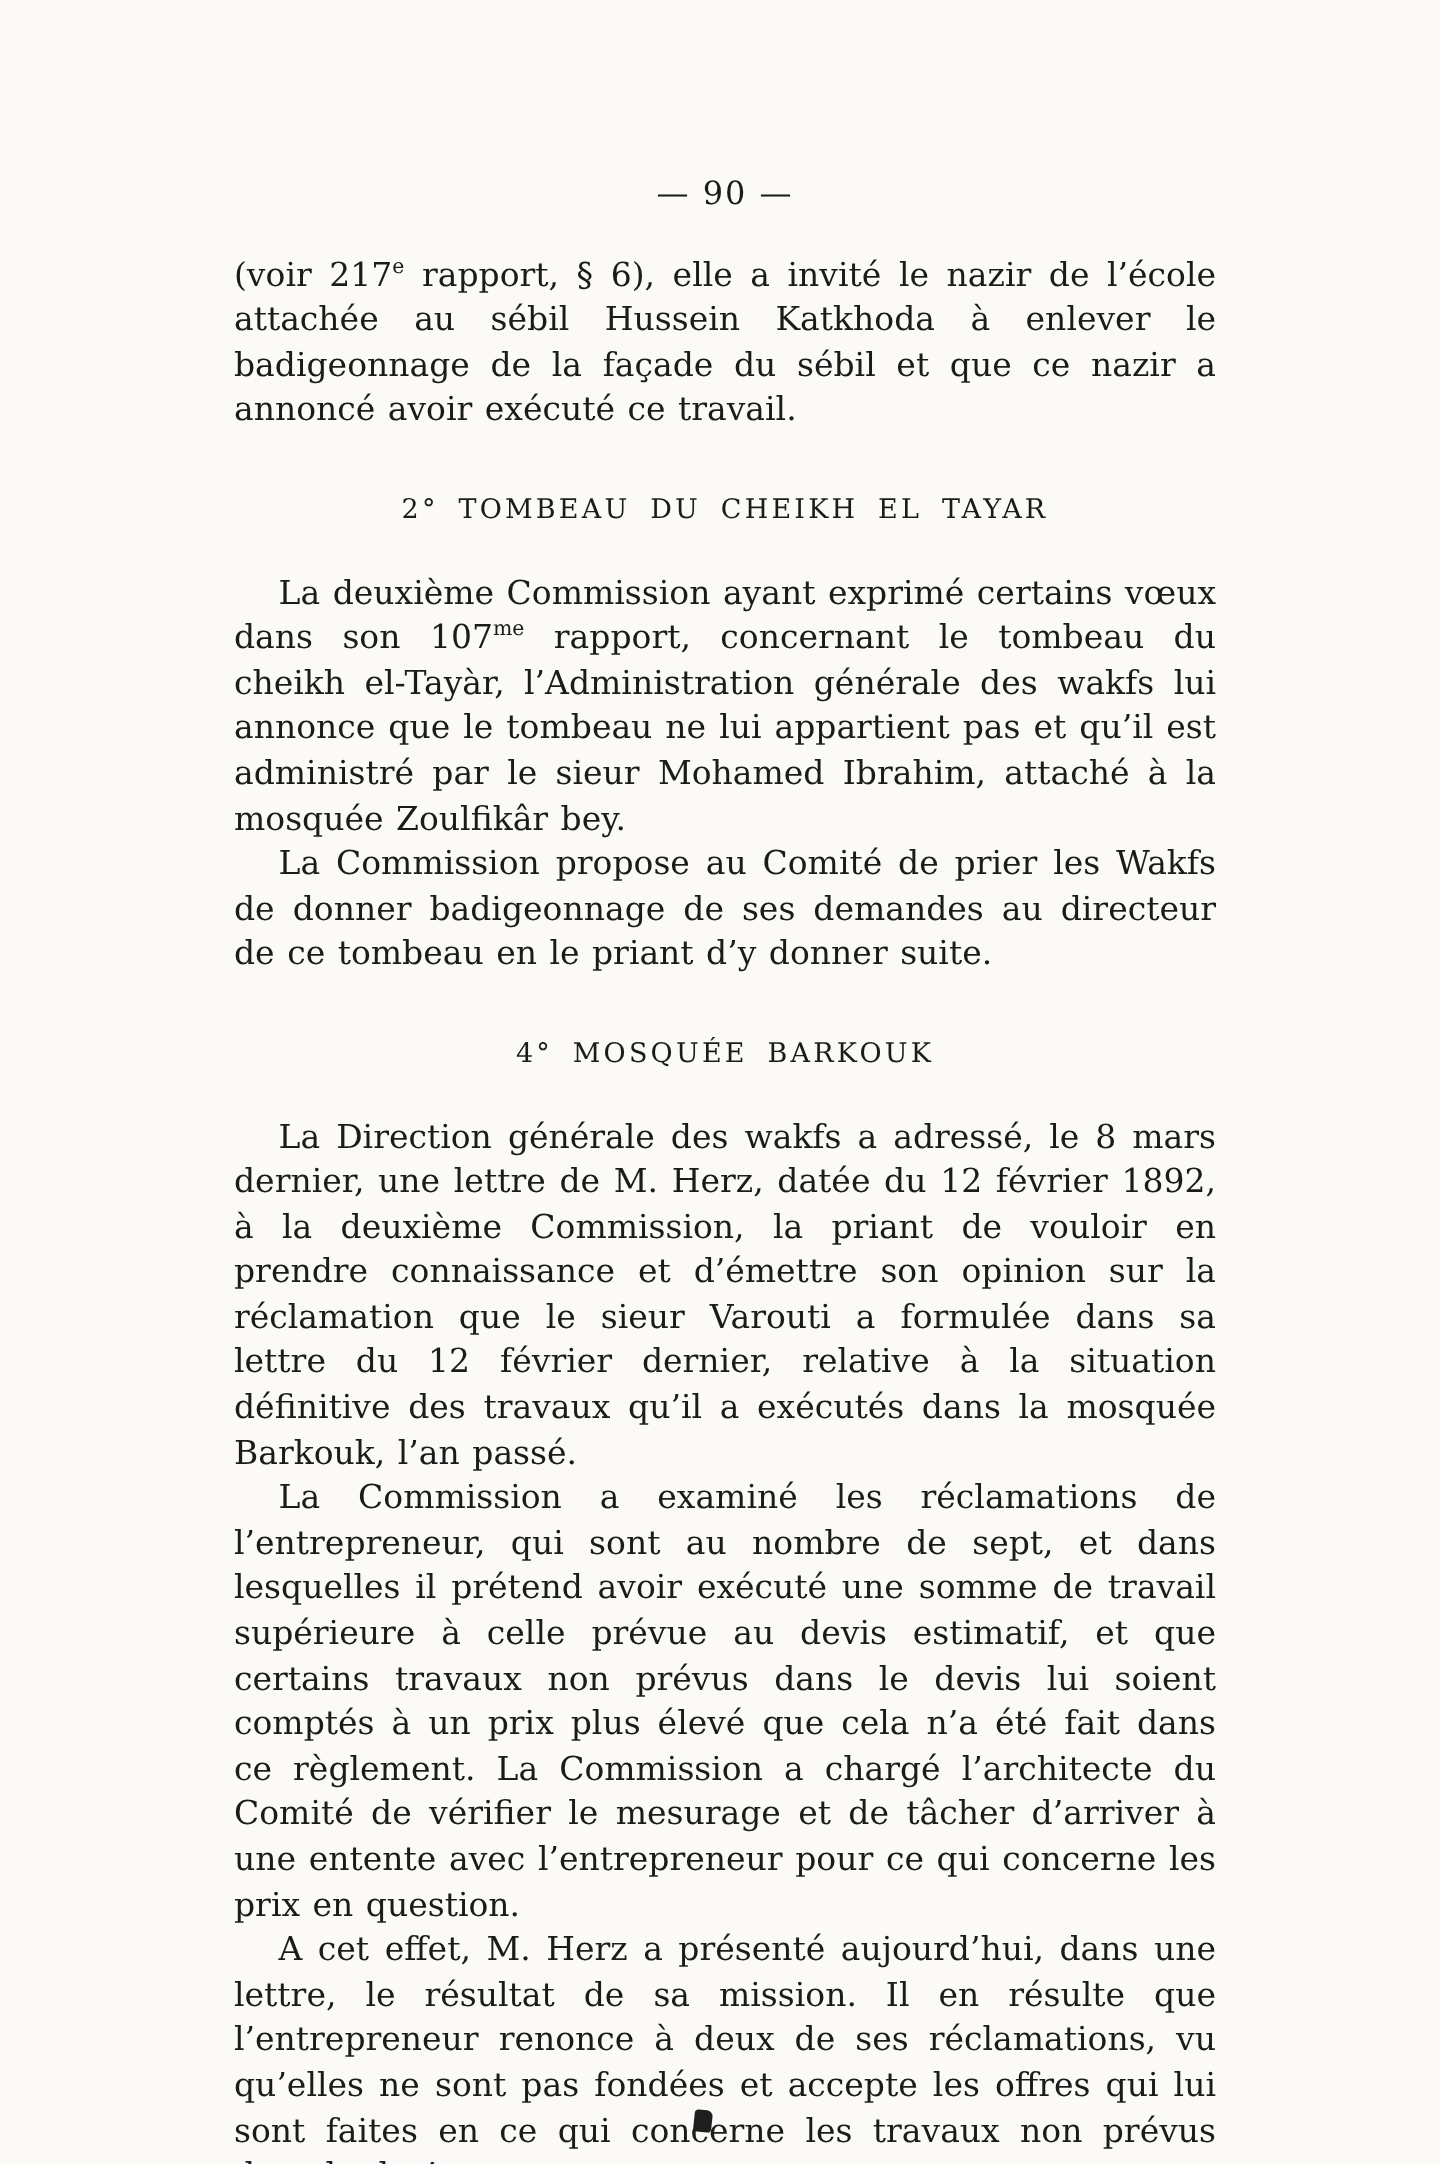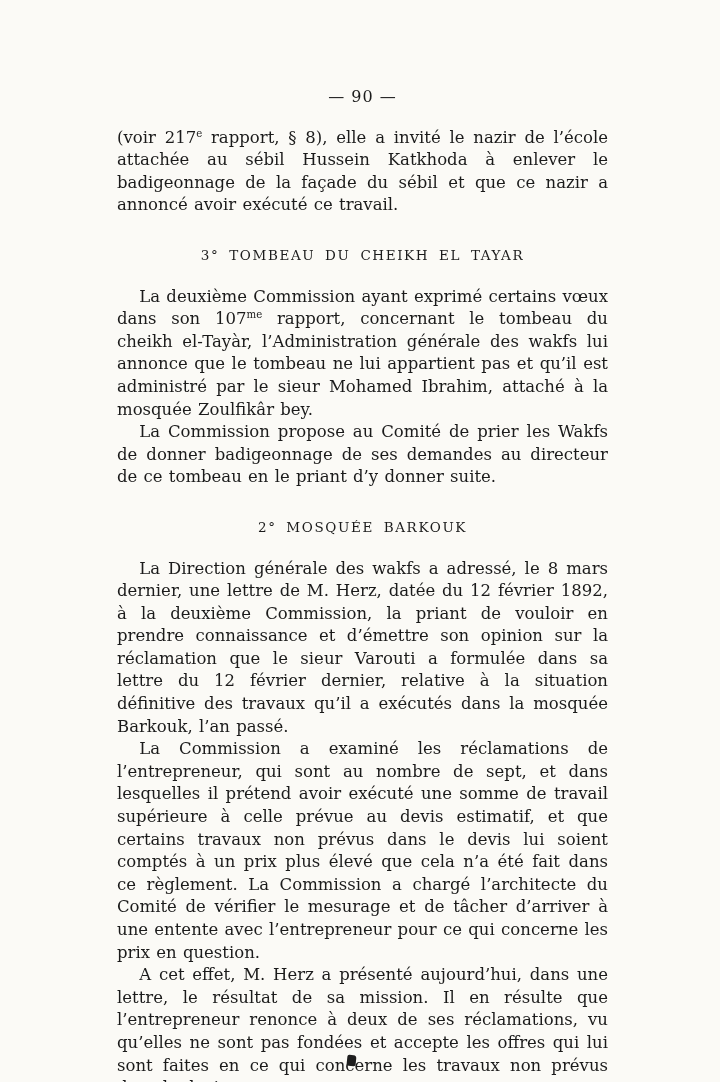--- a/index.html
+++ b/index.html
@@ -64,29 +64,29 @@
     transform: rotate(6deg);
   }
 </style>
 </head>
 <body>
 
 <div class="page">
 
   <div class="page-number">— 90 —</div>
 
-  <p class="para first"><span>(voir 217</span><sup class="sup">e</sup><span> rapport, § 8), elle a invité le nazir de l’école attachée au sébil Hussein Katkhoda à enlever le badigeonnage de la façade du sébil et que ce nazir a annoncé avoir exécuté ce travail.</span></p>
+  <p class="para first"><span>(voir 217</span><sup class="sup">e</sup><span> rapport, § 6), elle a invité le nazir de l’école attachée au sébil Hussein Katkhoda à enlever le badigeonnage de la façade du sébil et que ce nazir a annoncé avoir exécuté ce travail.</span></p>
 
-  <h2 class="heading">3° TOMBEAU DU CHEIKH EL TAYAR</h2>
+  <h2 class="heading">2° TOMBEAU DU CHEIKH EL TAYAR</h2>
 
   <p class="para"><span>La deuxième Commission ayant exprimé certains vœux dans son 107</span><sup class="sup">me</sup><span> rapport, concernant le tombeau du cheikh el-Tayàr, l’Administration générale des wakfs lui annonce que le tombeau ne lui appartient pas et qu’il est administré par le sieur Mohamed Ibrahim, attaché à la mosquée Zoulfikâr bey.</span></p>
 
   <p class="para">La Commission propose au Comité de prier les Wakfs de donner badigeonnage de ses demandes au directeur de ce tombeau en le priant d’y donner suite.</p>
 
-  <h2 class="heading">2° MOSQUÉE BARKOUK</h2>
+  <h2 class="heading">4° MOSQUÉE BARKOUK</h2>
 
   <p class="para">La Direction générale des wakfs a adressé, le 8 mars dernier, une lettre de M. Herz, datée du 12 février 1892, à la deuxième Commission, la priant de vouloir en prendre connaissance et d’émettre son opinion sur la réclamation que le sieur Varouti a formulée dans sa lettre du 12 février dernier, relative à la situation définitive des travaux qu’il a exécutés dans la mosquée Barkouk, l’an passé.</p>
 
   <p class="para">La Commission a examiné les réclamations de l’entrepreneur, qui sont au nombre de sept, et dans lesquelles il prétend avoir exécuté une somme de travail supérieure à celle prévue au devis estimatif, et que certains travaux non prévus dans le devis lui soient comptés à un prix plus élevé que cela n’a été fait dans ce règlement. La Commission a chargé l’architecte du Comité de vérifier le mesurage et de tâcher d’arriver à une entente avec l’entrepreneur pour ce qui concerne les prix en question.</p>
 
   <p class="para">A cet effet, M. Herz a présenté aujourd’hui, dans une lettre, le résultat de sa mission. Il en résulte que l’entrepreneur renonce à deux de ses réclamations, vu qu’elles ne sont pas fondées et accepte les offres qui lui sont faites en ce qui concerne les travaux non prévus dans le devis.</p>
 
   <div class="speck"></div>
 
 </div>

